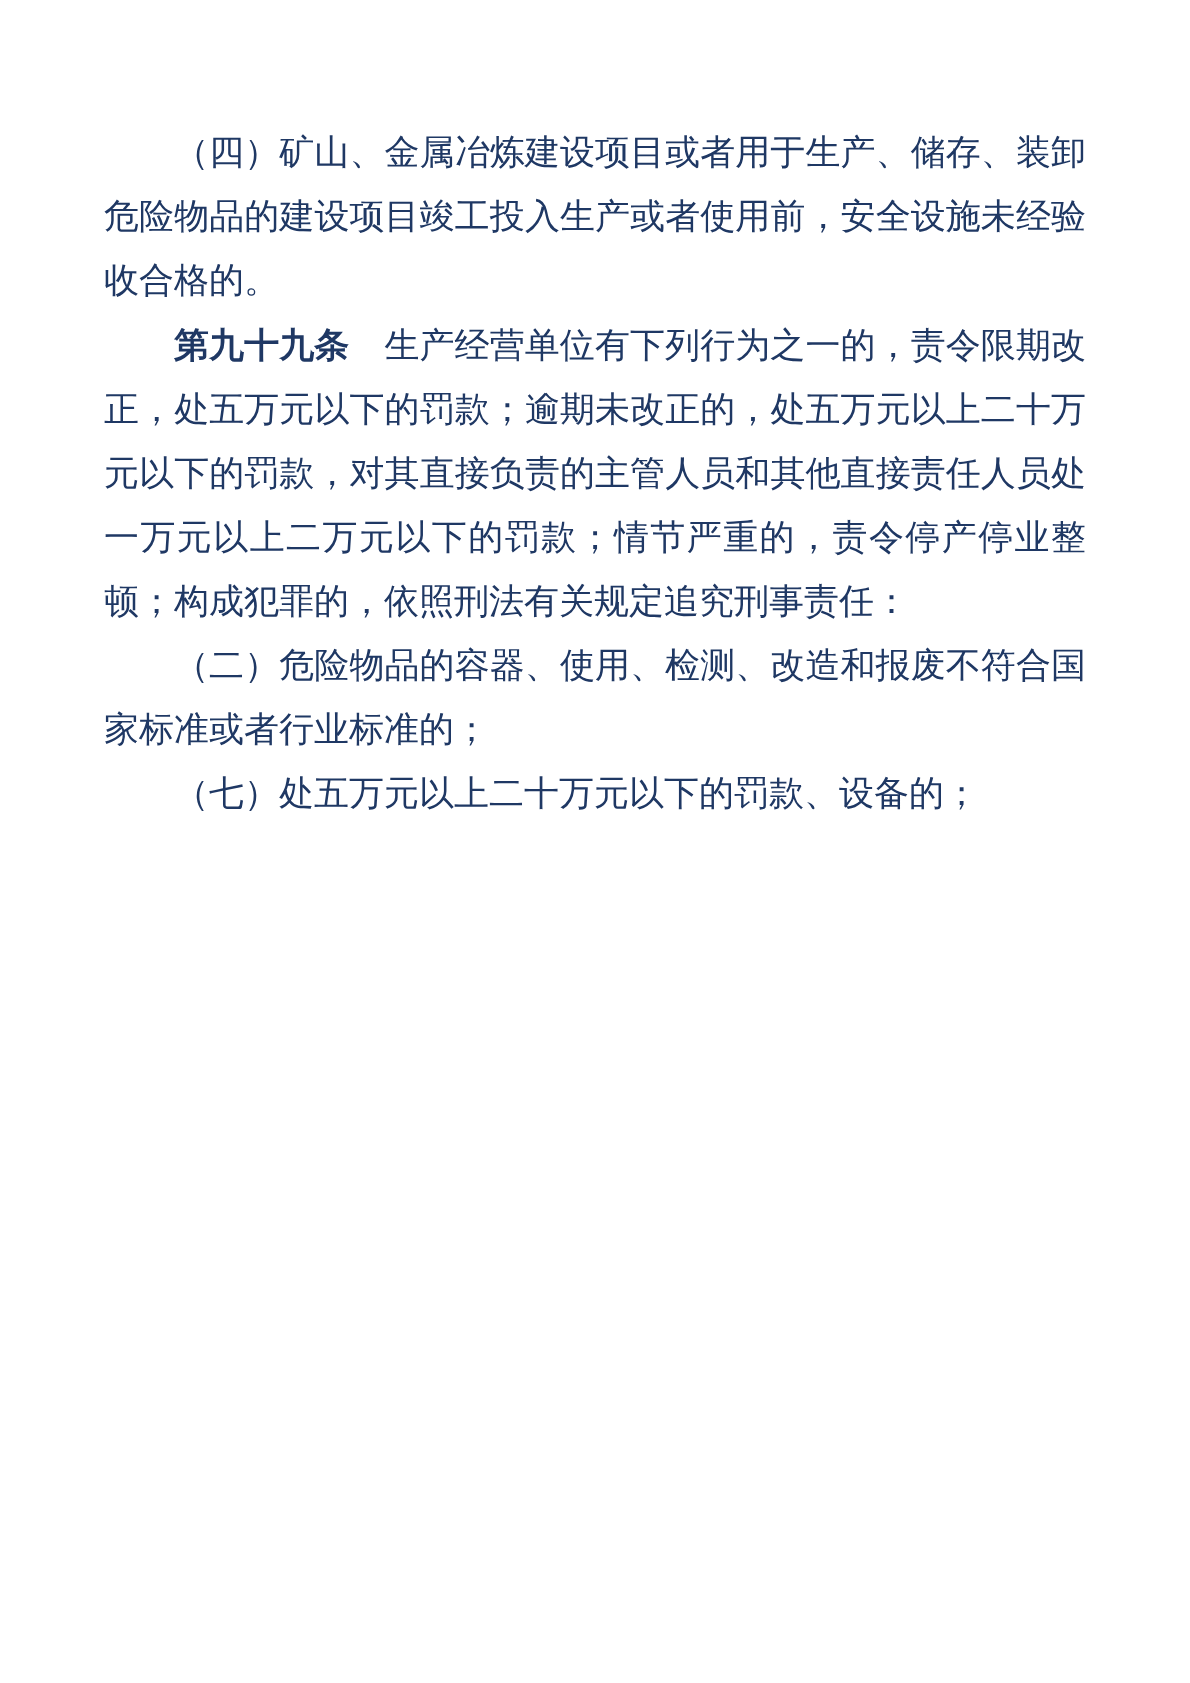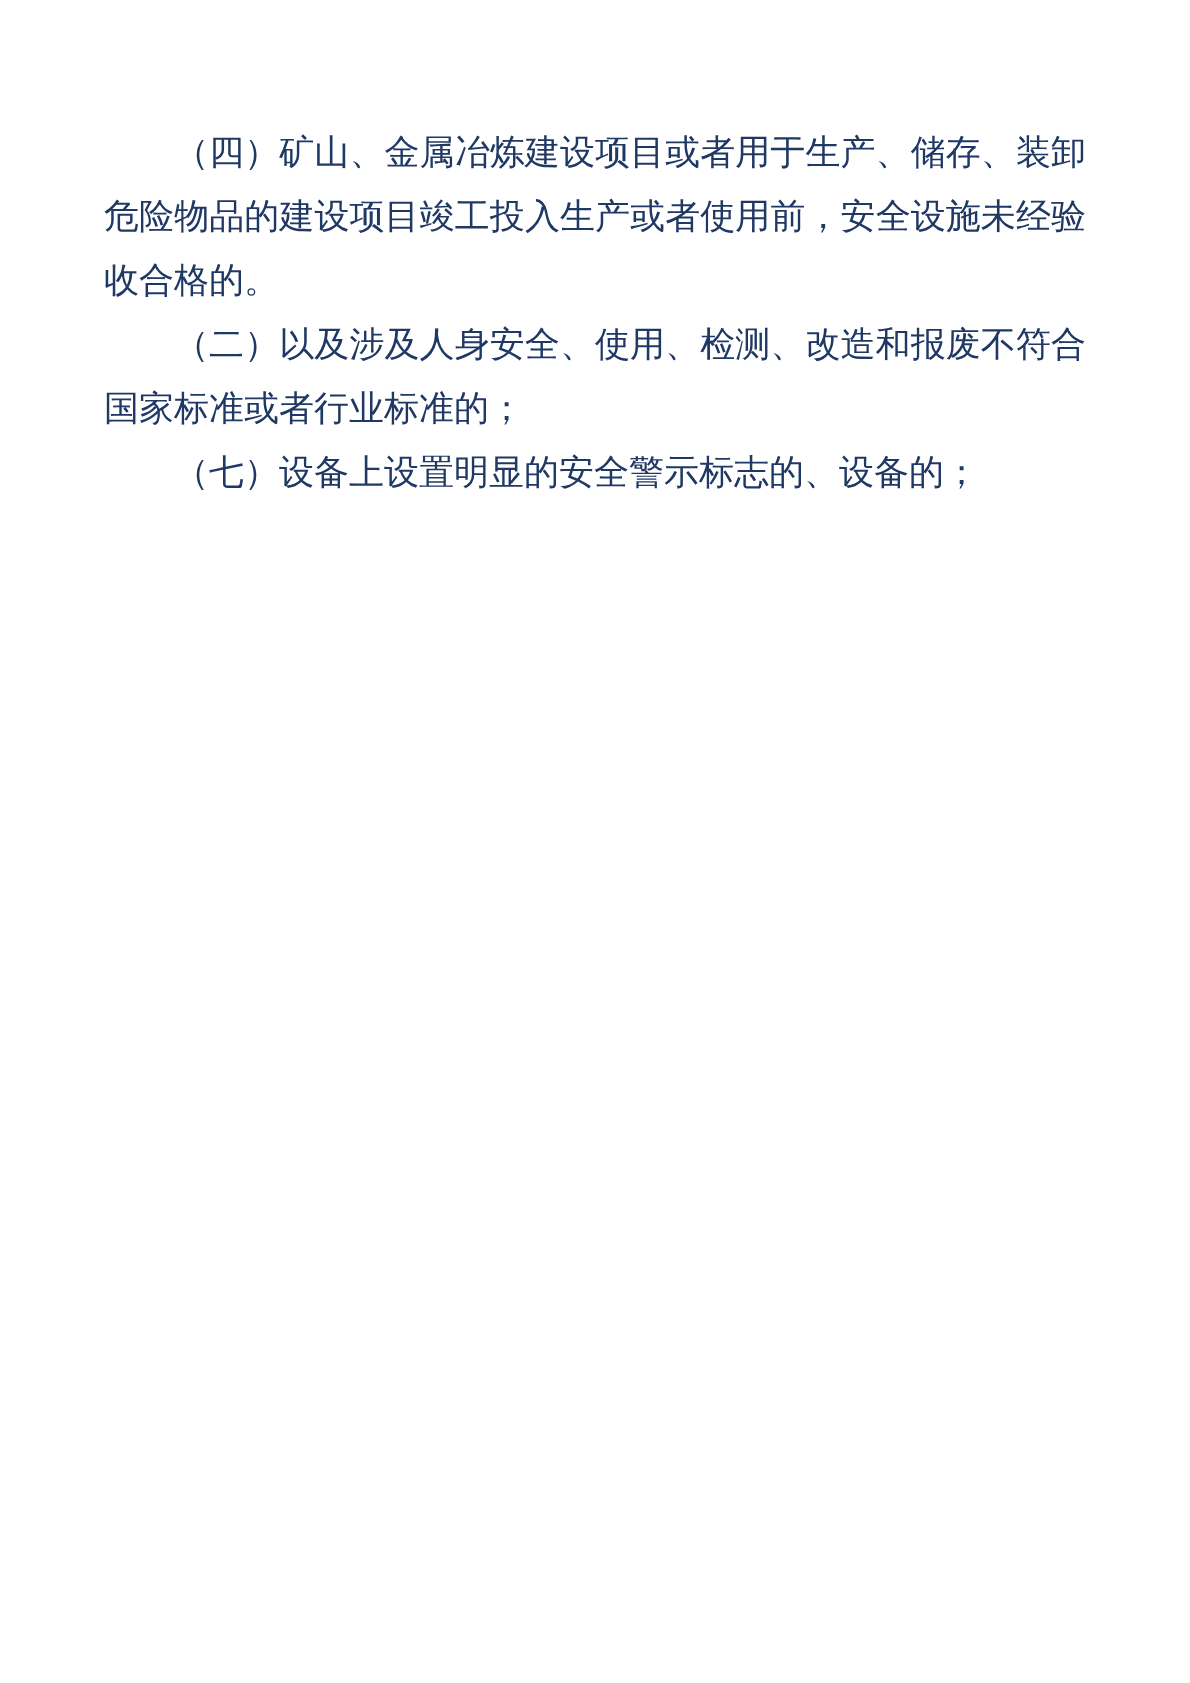--- a/index.html
+++ b/index.html
@@ -47,17 +47,20 @@
     line-height: 30px;
     color: #000000;
   }
 </style>
 </head>
 <body>
 
 <div class="page">
   <div class="text-block">
     <p>（四）矿山、金属冶炼建设项目或者用于生产、储存、装卸危险物品的建设项目竣工投入生产或者使用前，安全设施未经验收合格的。</p>
-    <p>（二）以及涉及人身安全、使用、检测、改造和报废不符合国家标准或者行业标准的；</p>
-    <p>（七）设备上设置明显的安全警示标志的、设备的；</p>
+    <p>
+      <b class="article-lead">第九十九条</b><span>生产经营单位有下列行为之一的，责令限期改正，处五万元以下的罚款；逾期未改正的，处五万元以上二十万元以下的罚款，对其直接负责的主管人员和其他直接责任人员处一万元以上二万元以下的罚款；情节严重的，责令停产停业整顿；构成犯罪的，依照刑法有关规定追究刑事责任：</span>
+    </p>
+    <p>（二）危险物品的容器、使用、检测、改造和报废不符合国家标准或者行业标准的；</p>
+    <p>（七）处五万元以上二十万元以下的罚款、设备的；</p>
   </div>
   <div class="page-number">36</div>
 </div>
 
 </body></html>

